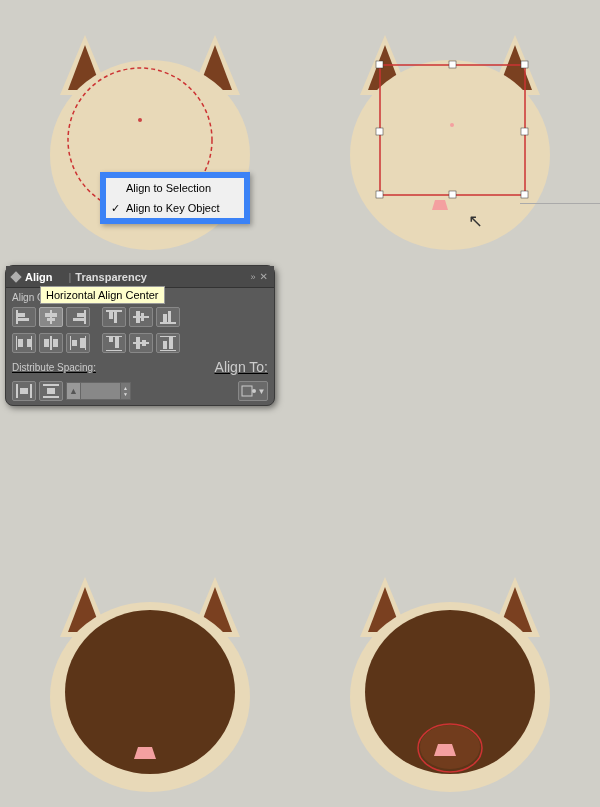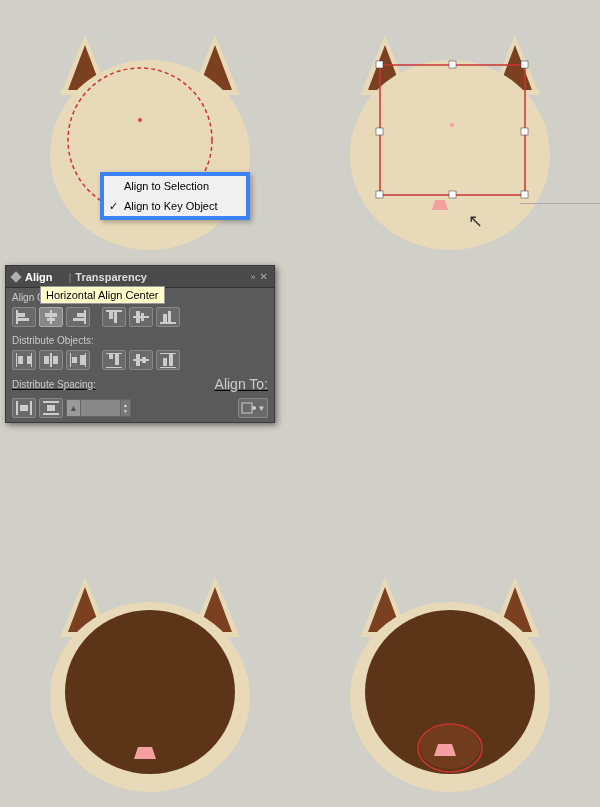--- a/index.html
+++ b/index.html
@@ -44,21 +44,21 @@
     }
 
     
     .align-panel {
       position: absolute;
       top: 265px;
       left: 5px;
       width: 270px;
       background: #5a5a5a;
       border: 1px solid #3a3a3a;
-      border-radius: 0;
+      border-radius: 8px;
       z-index: 10;
       box-shadow: 2px 2px 6px rgba(0,0,0,0.5);
     }
 
     .panel-header {
       background: #4a4a4a;
       display: flex;
       align-items: center;
       padding: 3px 6px;
       border-bottom: 1px solid #333;
@@ -140,21 +140,21 @@
       white-space: nowrap;
       top: -22px;
       left: 0;
       z-index: 20;
     }
 
     
     .dropdown-menu {
       position: absolute;
       background: #f0f0f0;
-      border: 4px solid #3b82f6;
+      border: 6px solid #3b82f6;
       box-shadow: 2px 2px 5px rgba(0,0,0,0.3);
       z-index: 30;
       min-width: 150px;
       top: 172px;
       left: 100px;
     }
 
     .dropdown-item {
       padding: 4px 20px 4px 20px;
       font-size: 11px;
@@ -343,21 +343,20 @@
 
     <div class="align-btn">
       <svg width="18" height="16" viewBox="0 0 18 16">
           <rect x="1" y="13" width="16" height="2" fill="#ccc"></rect>
           <rect x="4" y="5" width="4" height="8" fill="#ccc"></rect>
           <rect x="9" y="2" width="3" height="11" fill="#ccc"></rect>
         </svg>
     </div>
   </div>
 
-  <div class="panel-section-label">Distribute Objects:</div>
 
   <div class="panel-row">
     <div class="align-btn">
       <svg width="18" height="16" viewBox="0 0 18 16">
           <rect x="1" y="1" width="1" height="14" fill="#ccc"></rect>
           <rect x="3" y="4" width="5" height="8" fill="#ccc"></rect>
           <rect x="12" y="4" width="5" height="8" fill="#ccc"></rect>
           <rect x="16" y="1" width="1" height="14" fill="#ccc"></rect>
         </svg>
     </div>

